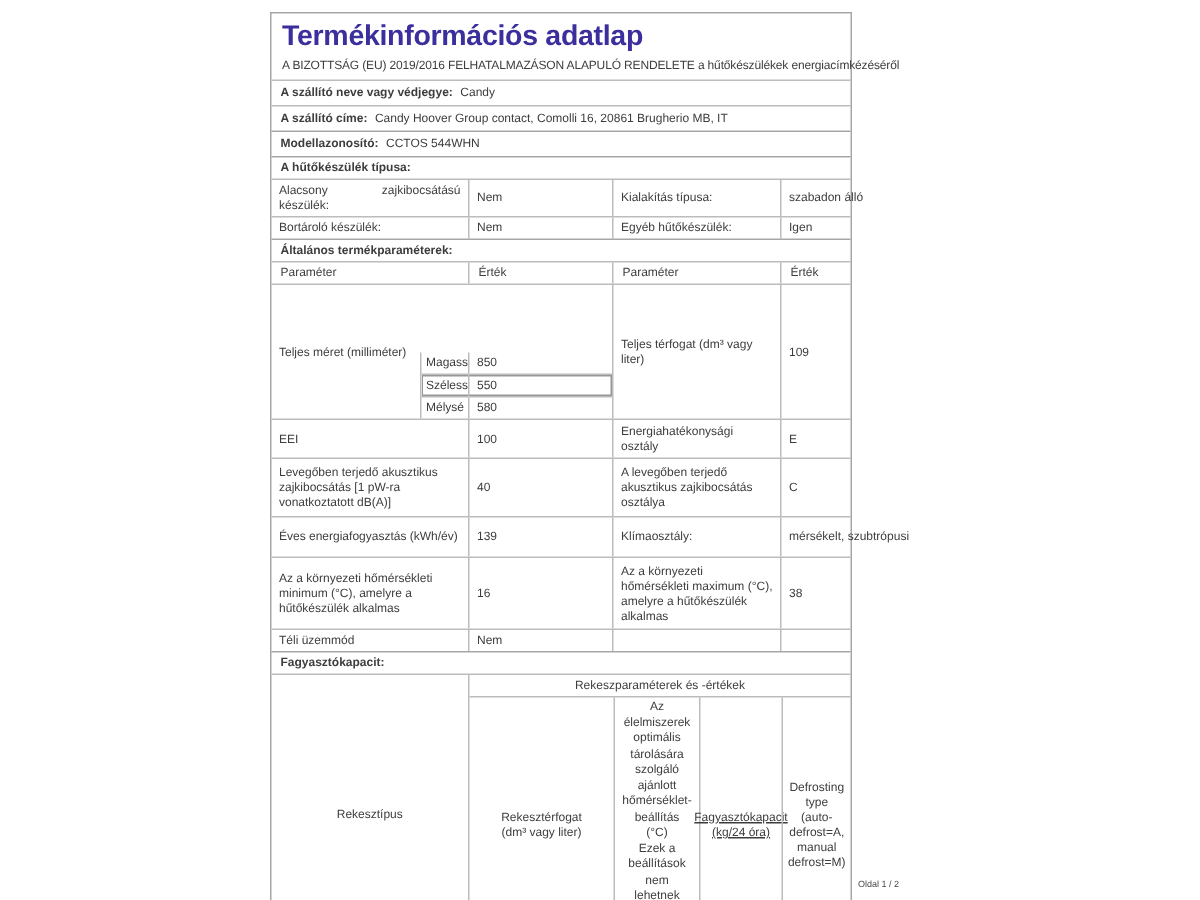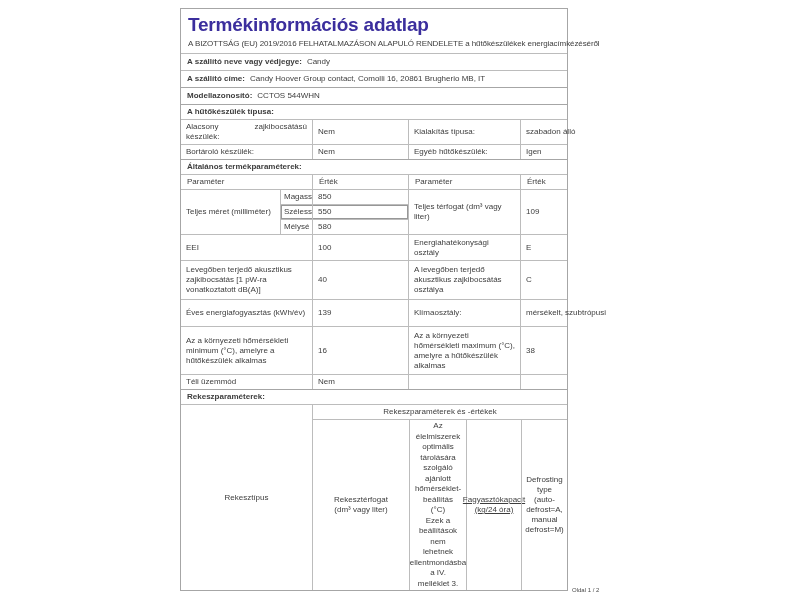--- a/index.html
+++ b/index.html
@@ -38,21 +38,21 @@
   
   .lv{display:block;padding:3px 6px;min-height:16px;}
   .lv b{margin-right:5px;}
 
   
   .headrow .cell{min-height:14px;padding:2px 6px;}
 
   .justify > span{width:100%;text-align:justify;}
 
   
-  .dims{display:block;padding:0;}
+  .dims{display:block;padding:0;margin-top:45px;}
   .dim-row{display:grid;grid-template-columns:32px 1fr;border-top:1px solid var(--bc);min-height:14px;}
   .dim-row:first-child{border-top:0;}
   .dim-name{padding:2px 1px 2px 3px;overflow:hidden;white-space:nowrap;border-right:1px solid var(--bc);display:flex;align-items:center;}
   .dim-val{padding:2px 5px;display:flex;align-items:center;}
   .dim-row.hl{box-shadow:inset 0 0 0 1px #979797;}
 
   .mh26{min-height:25px;} .mh40{min-height:38px;} .mh27{min-height:26px;} .mh48{min-height:47px;}
 
   
   .bot-right{display:block;padding:0;}
@@ -228,21 +228,21 @@
       </div>
     <div class="cell">
         <span></span>
       </div>
     <div class="cell val">
         <span></span>
       </div>
   </div>
 
   <div class="row sect headrow">
-    <div class="cell b">Rekeszparaméterek:</div>
+    <div class="cell b">Fagyasztókapacit:</div>
   </div>
 
   <div class="row bottom-row">
     <div class="cell ctr">
         <span>Rekesztípus</span>
       </div>
     <div class="bot-right">
       <div class="vh-cell">Rekeszparaméterek és -értékek</div>
       <div class="bgrid">
         <div class="bcell pre"><span>Rekesztérfogat

